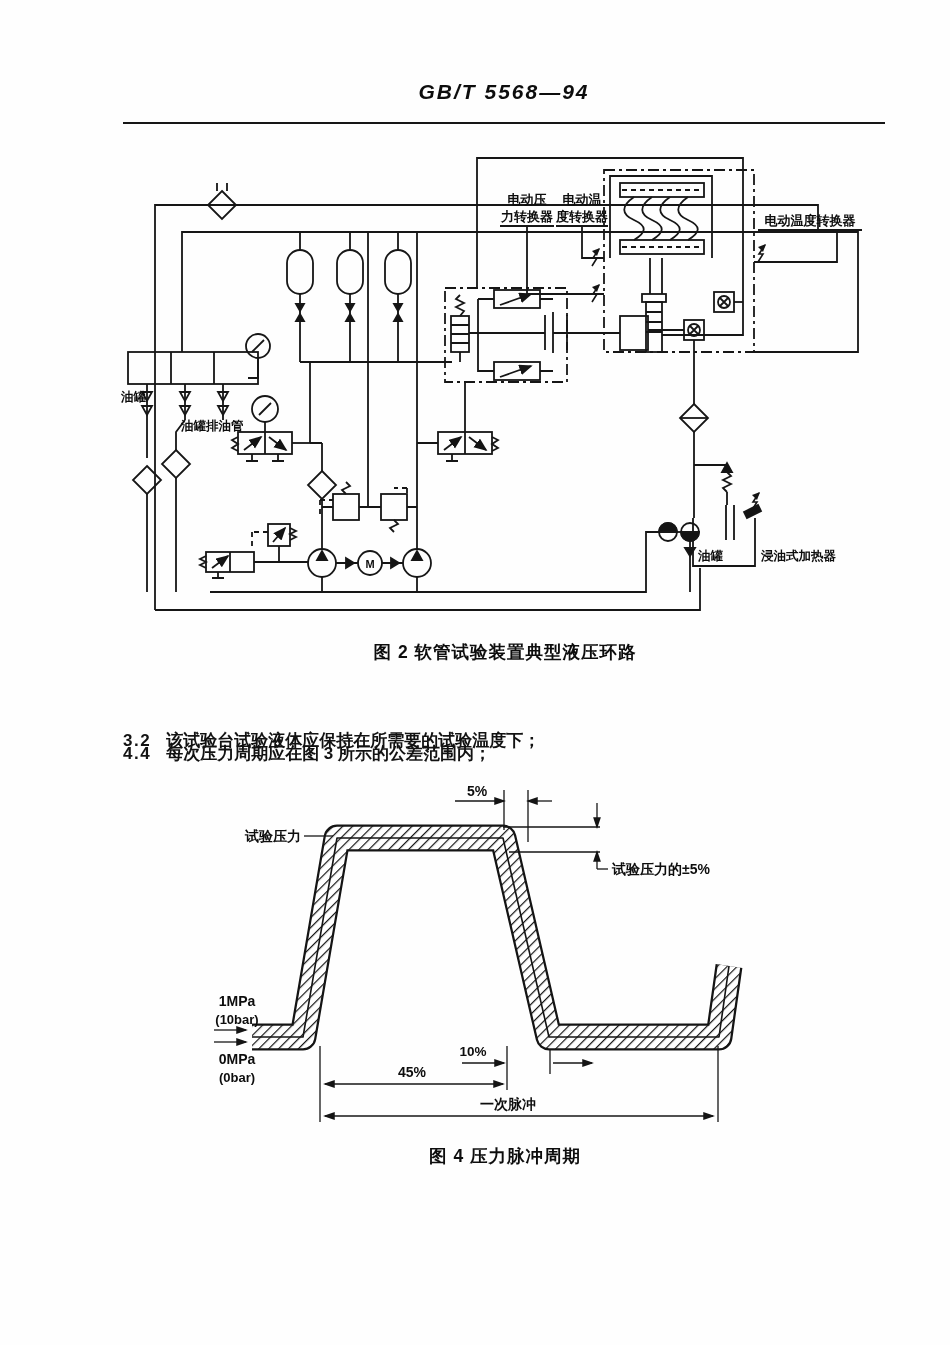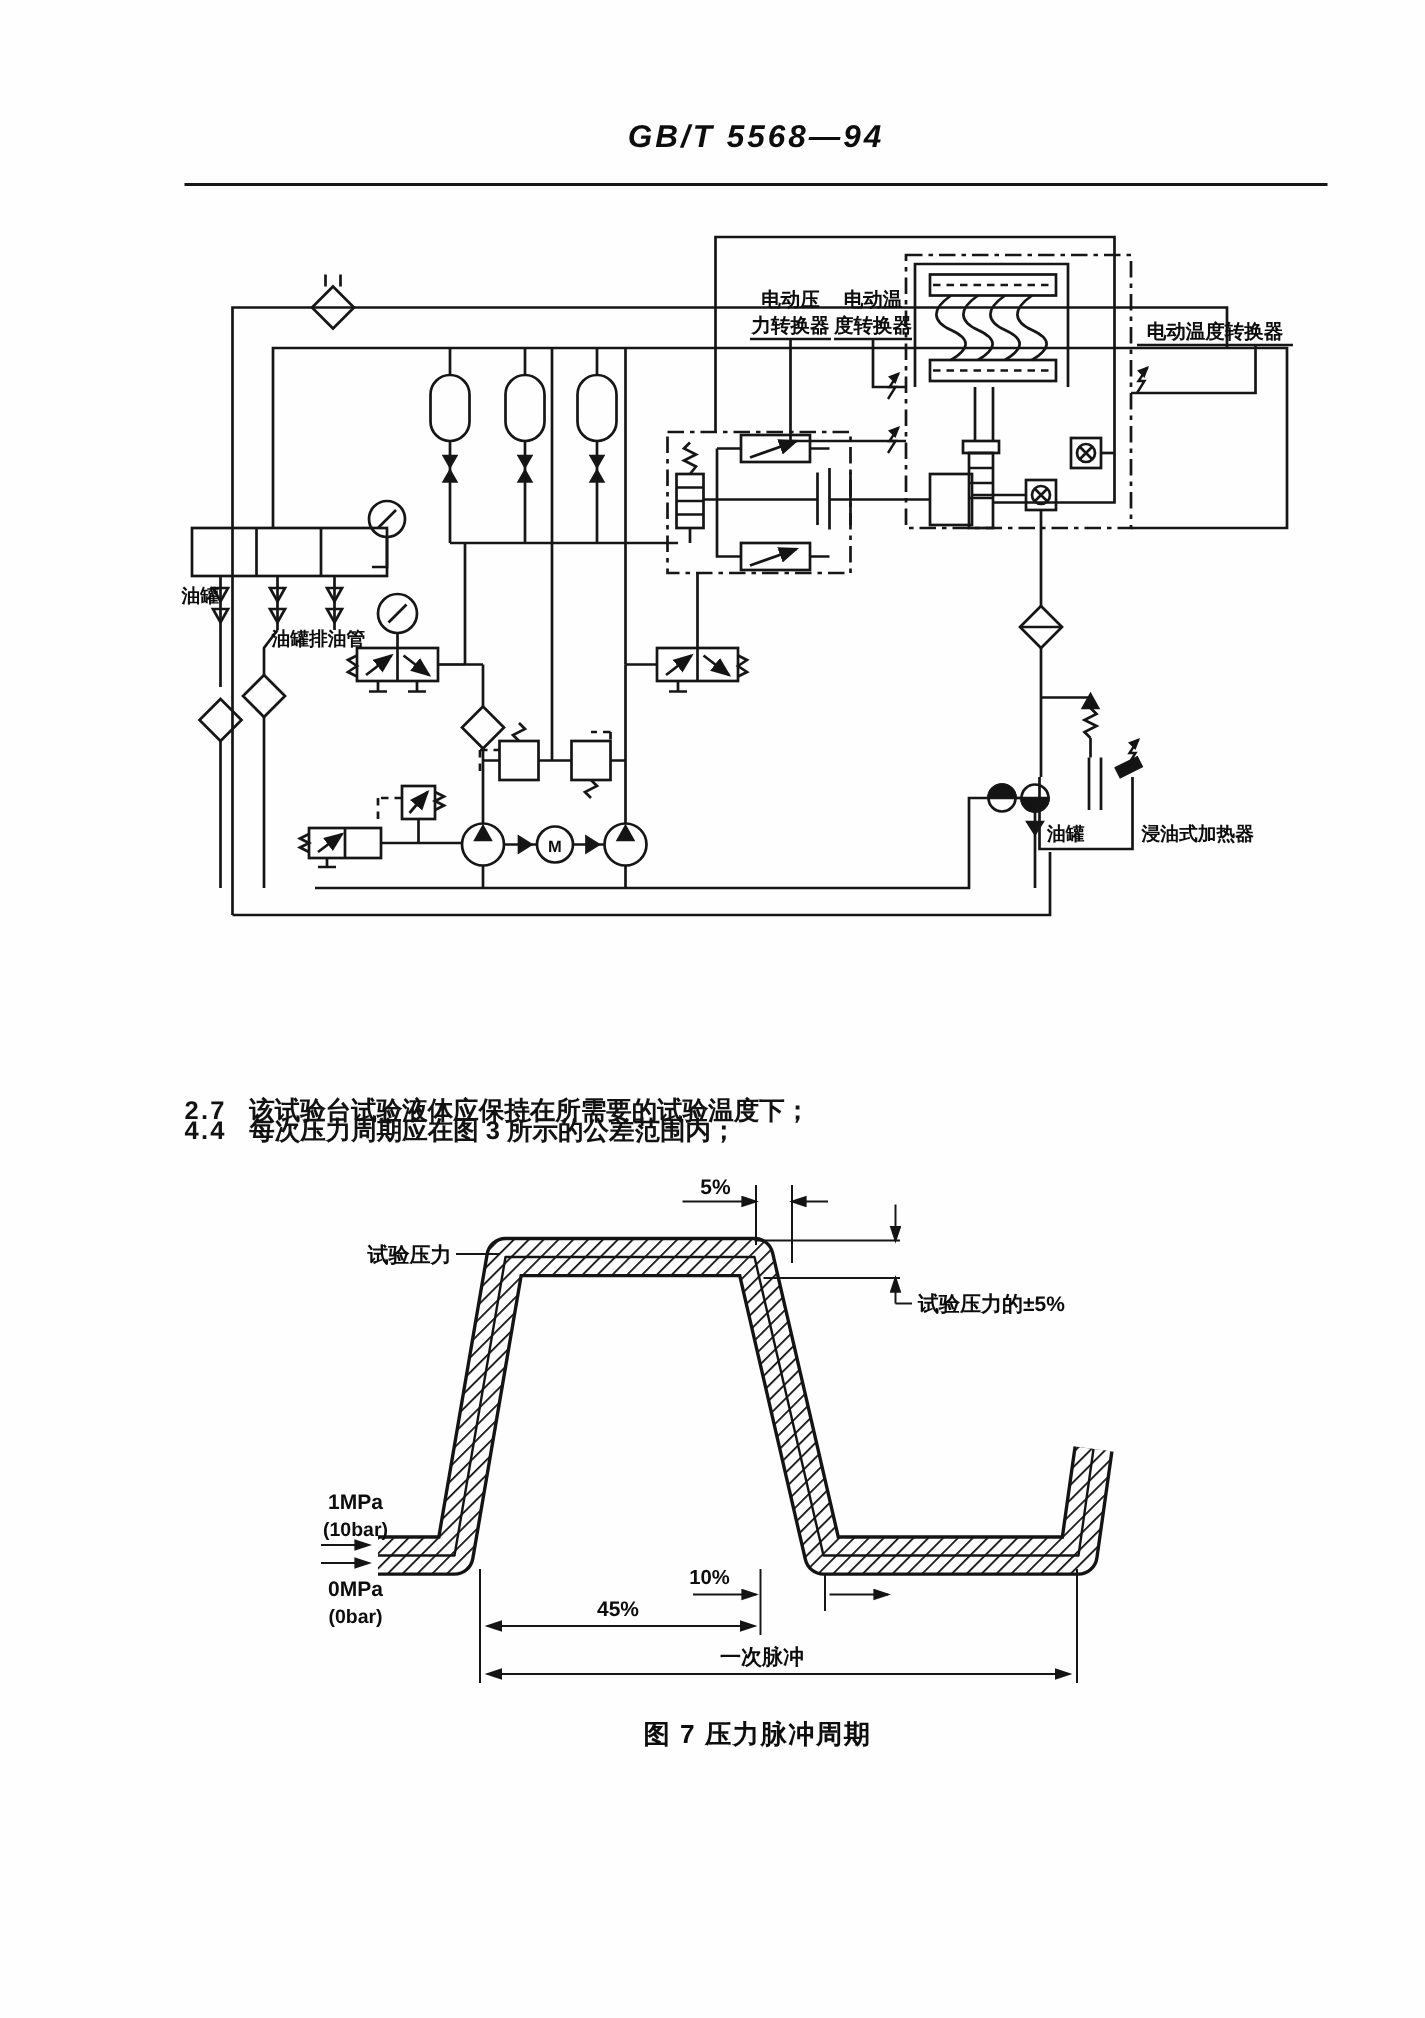--- a/index.html
+++ b/index.html
@@ -272,23 +272,24 @@
       <text x="370" y="568" font-size="11">M</text>
     </g>
     <g font-size="12.5" font-weight="700" text-anchor="start">
       <text x="121" y="401">油罐</text>
       <text x="181" y="430">油罐排油管</text>
       <text x="698" y="560">油罐</text>
       <text x="761" y="560">浸油式加热器</text>
     </g>
   </svg>
 
+  <div class="caption" style="top:640px">图 2  软管试验装置典型液压环路</div>
 
   <div class="clause" style="top:726px">
-    <span class="cnum">2.7</span><span>该试验台试验液体应保持在所需要的试验温度下；</span>
+    <span class="cnum">3.2</span><span>该试验台试验液体应保持在所需要的试验温度下；</span>
   </div>
   <div class="clause" style="top:739px">
     <span class="cnum">4.4</span><span>每次压力周期应在图 3 所示的公差范围内；</span>
   </div>
 
   <svg style="top:780px;width:950px;height:365px" viewBox="0 780 950 365">
     <defs>
       <pattern id="hatch" width="7" height="7" patternUnits="userSpaceOnUse" patternTransform="rotate(45)">
         <rect width="7" height="7" fill="#ffffff"></rect>
         <line x1="0" y1="0" x2="0" y2="7" stroke="#141414" stroke-width="2.4"></line>
@@ -333,16 +334,16 @@
       <text x="237" y="1006" font-size="14" text-anchor="middle">1MPa</text>
       <text x="237" y="1024" font-size="13" text-anchor="middle">(10bar)</text>
       <text x="237" y="1064" font-size="14" text-anchor="middle">0MPa</text>
       <text x="237" y="1082" font-size="13" text-anchor="middle">(0bar)</text>
       <text x="473" y="1056" font-size="13.5" text-anchor="middle">10%</text>
       <text x="412" y="1077" font-size="14" text-anchor="middle">45%</text>
       <text x="508" y="1109" font-size="14" text-anchor="middle">一次脉冲</text>
     </g>
   </svg>
 
-  <div class="caption" style="top:1144px">图 7  压力脉冲周期</div>
+  <div class="caption" style="top:1144px">图 4  压力脉冲周期</div>
 
 
 </div>
 
 </body></html>

